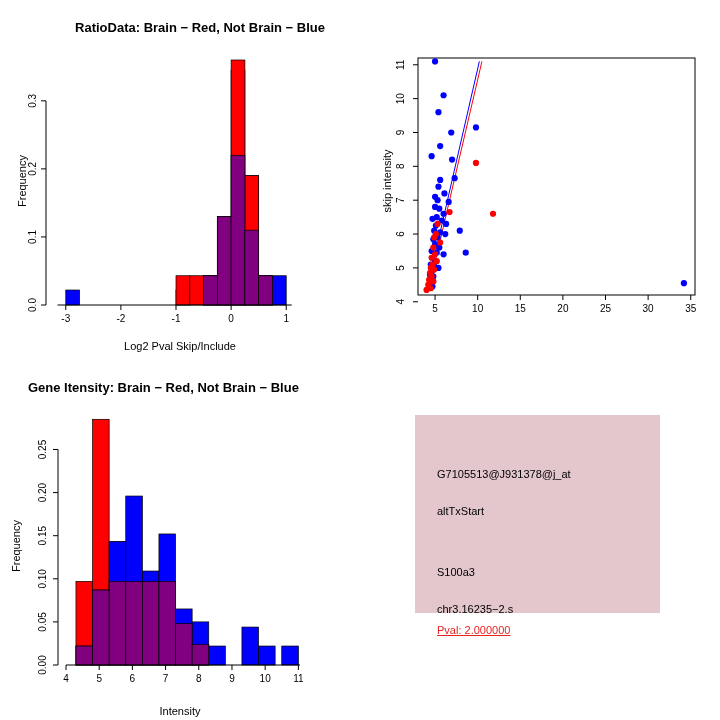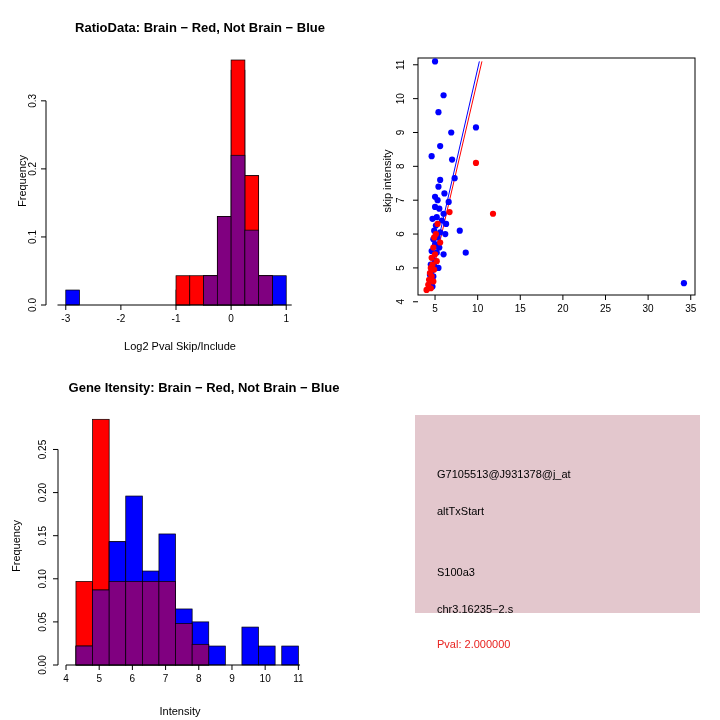--- a/index.html
+++ b/index.html
@@ -174,21 +174,21 @@
         <line x1="58" y1="132.4857142857143" x2="53" y2="132.4857142857143" stroke="#000" stroke-width="1"></line>
         <text x="44" y="132.4857142857143" font-size="10" font-family="Liberation Sans, sans-serif" text-anchor="middle" fill="#000" transform="rotate(-90 44 132.4857142857143)">9</text>
         <line x1="58" y1="98.6285714285714" x2="53" y2="98.6285714285714" stroke="#000" stroke-width="1"></line>
         <text x="44" y="98.6285714285714" font-size="10" font-family="Liberation Sans, sans-serif" text-anchor="middle" fill="#000" transform="rotate(-90 44 98.6285714285714)">10</text>
         <line x1="58" y1="64.77142857142854" x2="53" y2="64.77142857142854" stroke="#000" stroke-width="1"></line>
         <text x="44" y="64.77142857142854" font-size="10" font-family="Liberation Sans, sans-serif" text-anchor="middle" fill="#000" transform="rotate(-90 44 64.77142857142854)">11</text>
       </svg>
   </div>
 
   <div class="panel" style="left:0;top:360px;width:360px;height:360px;">
-    <div class="title" style="position:absolute;left:8px;top:20px;width:352px;text-align:center;">Gene Itensity: Brain − Red, Not Brain − Blue</div>
+    <div class="title" style="position:absolute;left:8px;top:20px;width:352px;text-align:left;">Gene Itensity: Brain − Red, Not Brain − Blue</div>
 
     <div class="ylab" style="position:absolute;left:-24px;top:180px;width:80px;transform:rotate(-90deg);text-align:center;">Frequency</div>
 
     <div class="axis-label" style="position:absolute;left:40px;top:345px;width:280px;">Intensity</div>
 
     <svg id="svg-gene" width="360" height="360">
         <rect x="75.95833333333333" y="221.37931034482756" width="16.597222222222214" height="83.62068965517244" fill="#ff0000" stroke="#000" stroke-width="0.7"></rect>
         <rect x="92.55555555555554" y="59.31034482758622" width="16.59722222222223" height="245.68965517241378" fill="#ff0000" stroke="#000" stroke-width="0.7"></rect>
         <rect x="109.15277777777777" y="181.72413793103448" width="16.59722222222223" height="123.27586206896552" fill="#ff0000" stroke="#000" stroke-width="0.7"></rect>
         <rect x="125.75" y="221.37931034482756" width="16.59722222222223" height="83.62068965517244" fill="#ff0000" stroke="#000" stroke-width="0.7"></rect>
@@ -242,21 +242,21 @@
         <text x="46" y="218.79310344827587" font-size="10" font-family="Liberation Sans, sans-serif" text-anchor="middle" fill="#000" transform="rotate(-90 46 218.79310344827587)">0.10</text>
         <line x1="58" y1="175.68965517241378" x2="53" y2="175.68965517241378" stroke="#000" stroke-width="1"></line>
         <text x="46" y="175.68965517241378" font-size="10" font-family="Liberation Sans, sans-serif" text-anchor="middle" fill="#000" transform="rotate(-90 46 175.68965517241378)">0.15</text>
         <line x1="58" y1="132.58620689655172" x2="53" y2="132.58620689655172" stroke="#000" stroke-width="1"></line>
         <text x="46" y="132.58620689655172" font-size="10" font-family="Liberation Sans, sans-serif" text-anchor="middle" fill="#000" transform="rotate(-90 46 132.58620689655172)">0.20</text>
         <line x1="58" y1="89.48275862068965" x2="53" y2="89.48275862068965" stroke="#000" stroke-width="1"></line>
         <text x="46" y="89.48275862068965" font-size="10" font-family="Liberation Sans, sans-serif" text-anchor="middle" fill="#000" transform="rotate(-90 46 89.48275862068965)">0.25</text>
       </svg>
   </div>
 
-  <div class="panel infobox" style="left:415px;top:415px;width:245px;height:198px;padding-left:40px;">
+  <div class="panel infobox" style="left:415px;top:415px;width:245px;height:198px;">
     <div class="infoline" style="position:absolute;left:22px;top:53px;">G7105513@J931378@j_at</div>
     <div class="infoline" style="position:absolute;left:22px;top:90px;">altTxStart</div>
     <div class="infoline" style="position:absolute;left:22px;top:151px;">S100a3</div>
     <div class="infoline" style="position:absolute;left:22px;top:188px;">chr3.16235−2.s</div>
-    <div class="infoline pval" style="position:absolute;left:22px;top:223px;">Pval: 2.000000</div>
+    <div class="infoline pval" style="position:absolute;left:22px;top:209px;text-decoration:underline;">Pval: 2.000000</div>
   </div>
 
 </div>
 
 </body></html>

